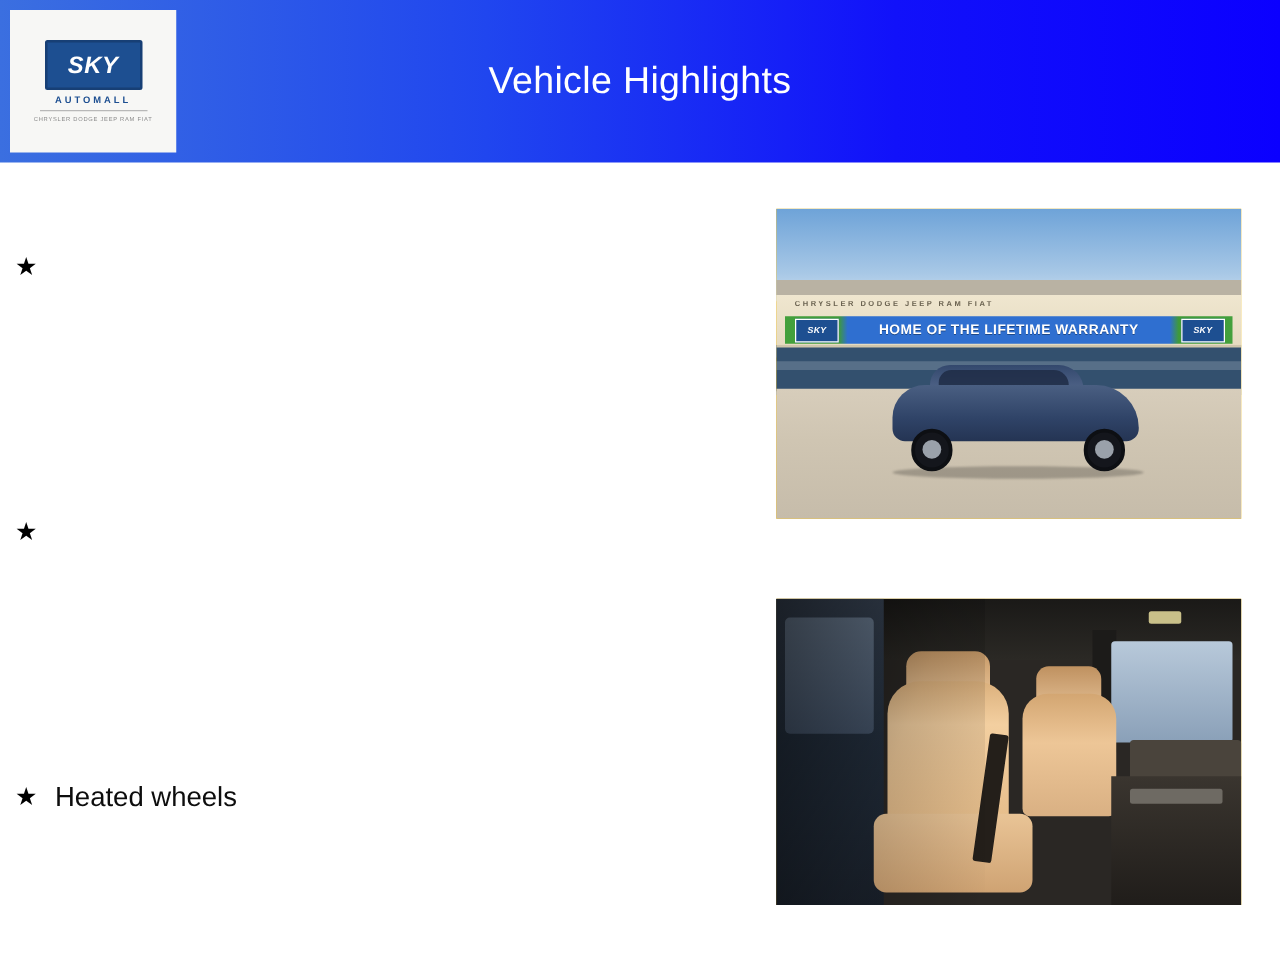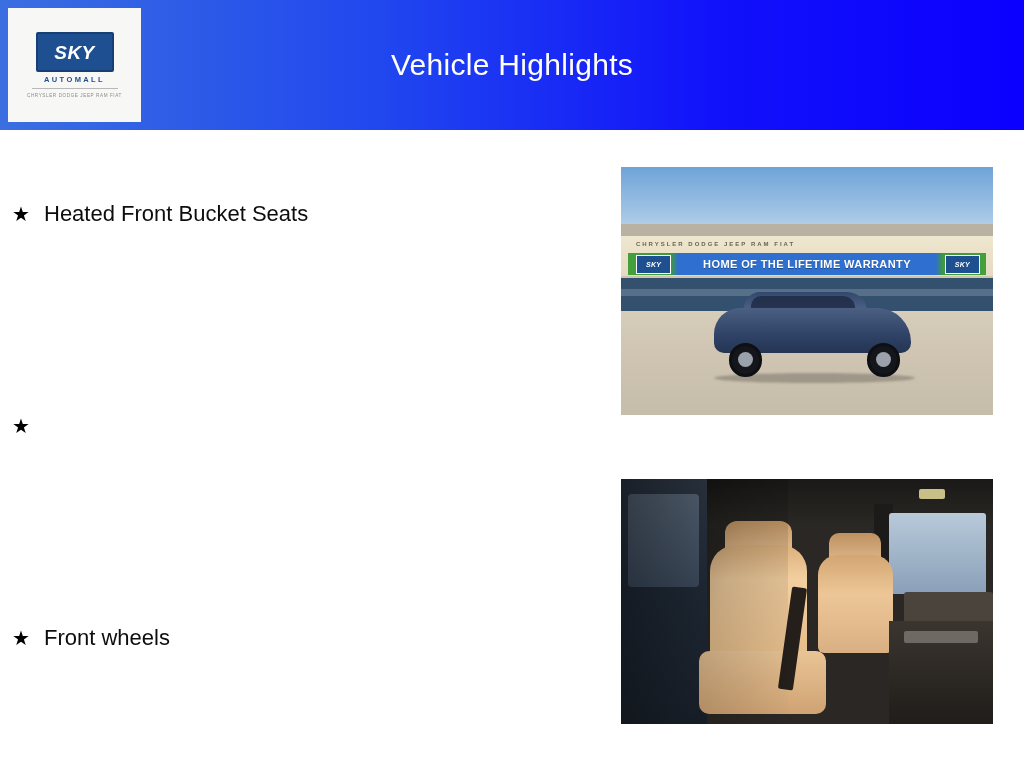--- a/index.html
+++ b/index.html
@@ -332,30 +332,29 @@
     </div>
     <div class="logo-sub">AUTOMALL</div>
     <div class="logo-rule"></div>
     <div class="logo-brands">CHRYSLER  DODGE  JEEP  RAM  FIAT</div>
   </div>
 
   <div class="bullet-list">
 
     <div class="bullet-row">
       <div class="bullet-star">★</div>
-      <div class="bullet-text">Heated Front Bucket Seats</div>
     </div>
 
     <div class="bullet-row">
       <div class="bullet-star">★</div>
     </div>
 
     <div class="bullet-row">
       <div class="bullet-star">★</div>
-      <div class="bullet-text">Front wheels</div>
+      <div class="bullet-text">Heated wheels</div>
     </div>
 
   </div>
 
   <div class="photo" id="photo-exterior">
     <div class="ph-inner">
       <div class="ex-sky"></div>
       <div class="ex-roof"></div>
       <div class="ex-wall"></div>
       <div class="ex-brandline">CHRYSLER   DODGE   JEEP   RAM   FIAT</div>

